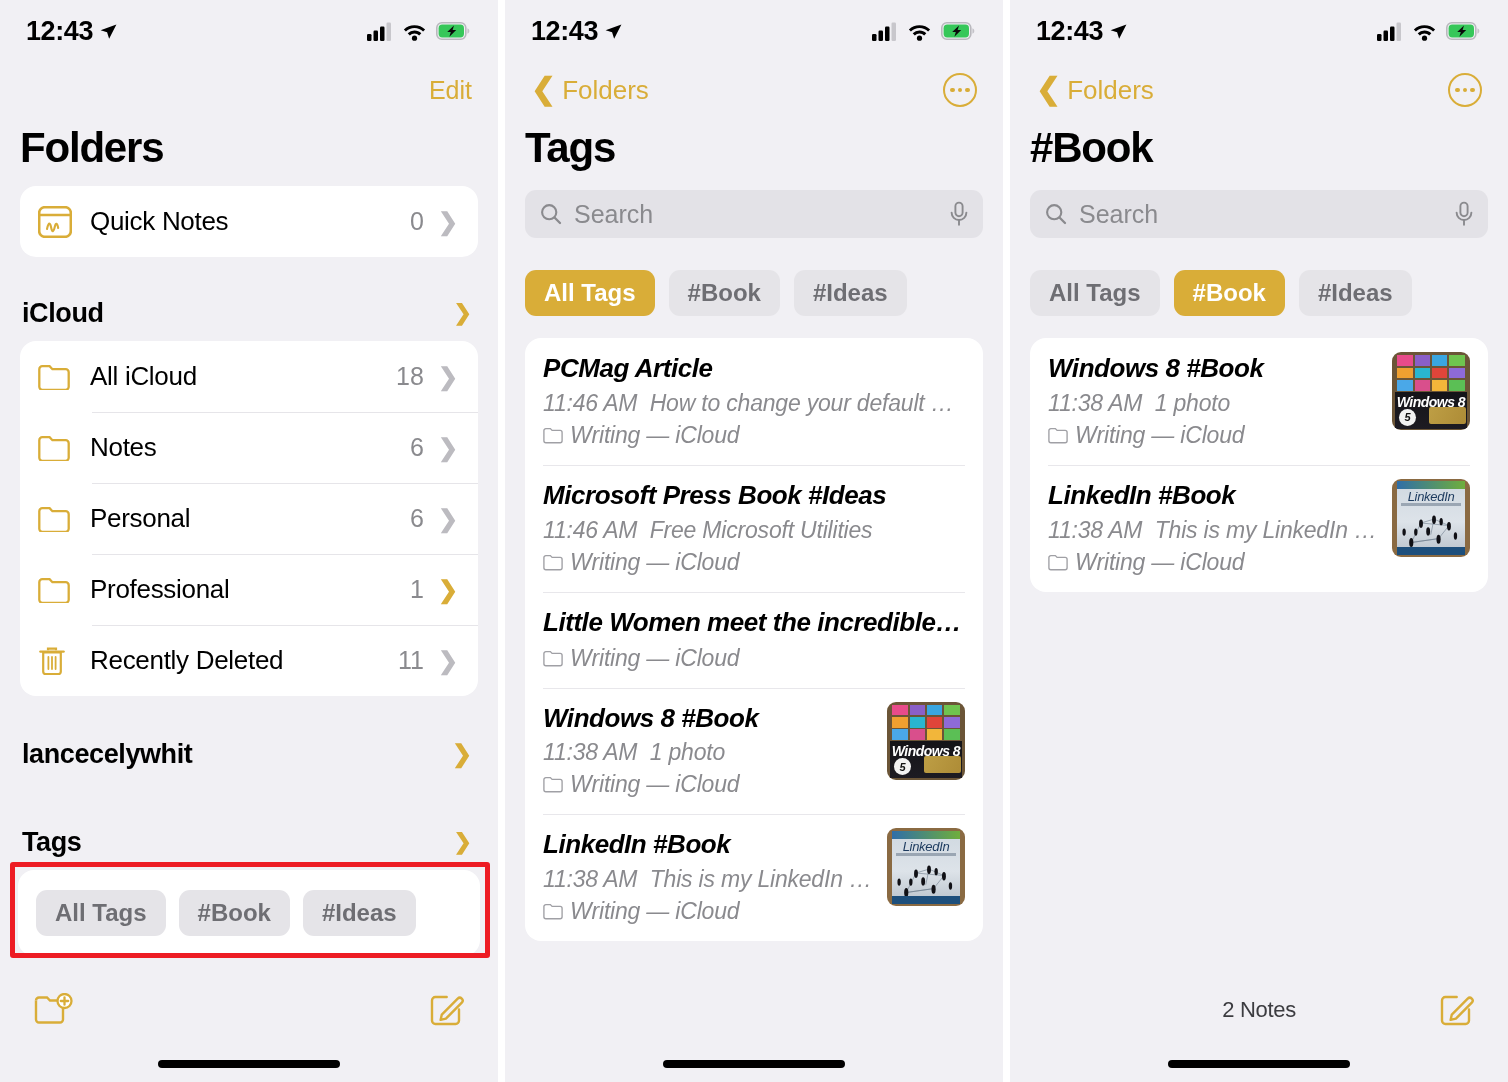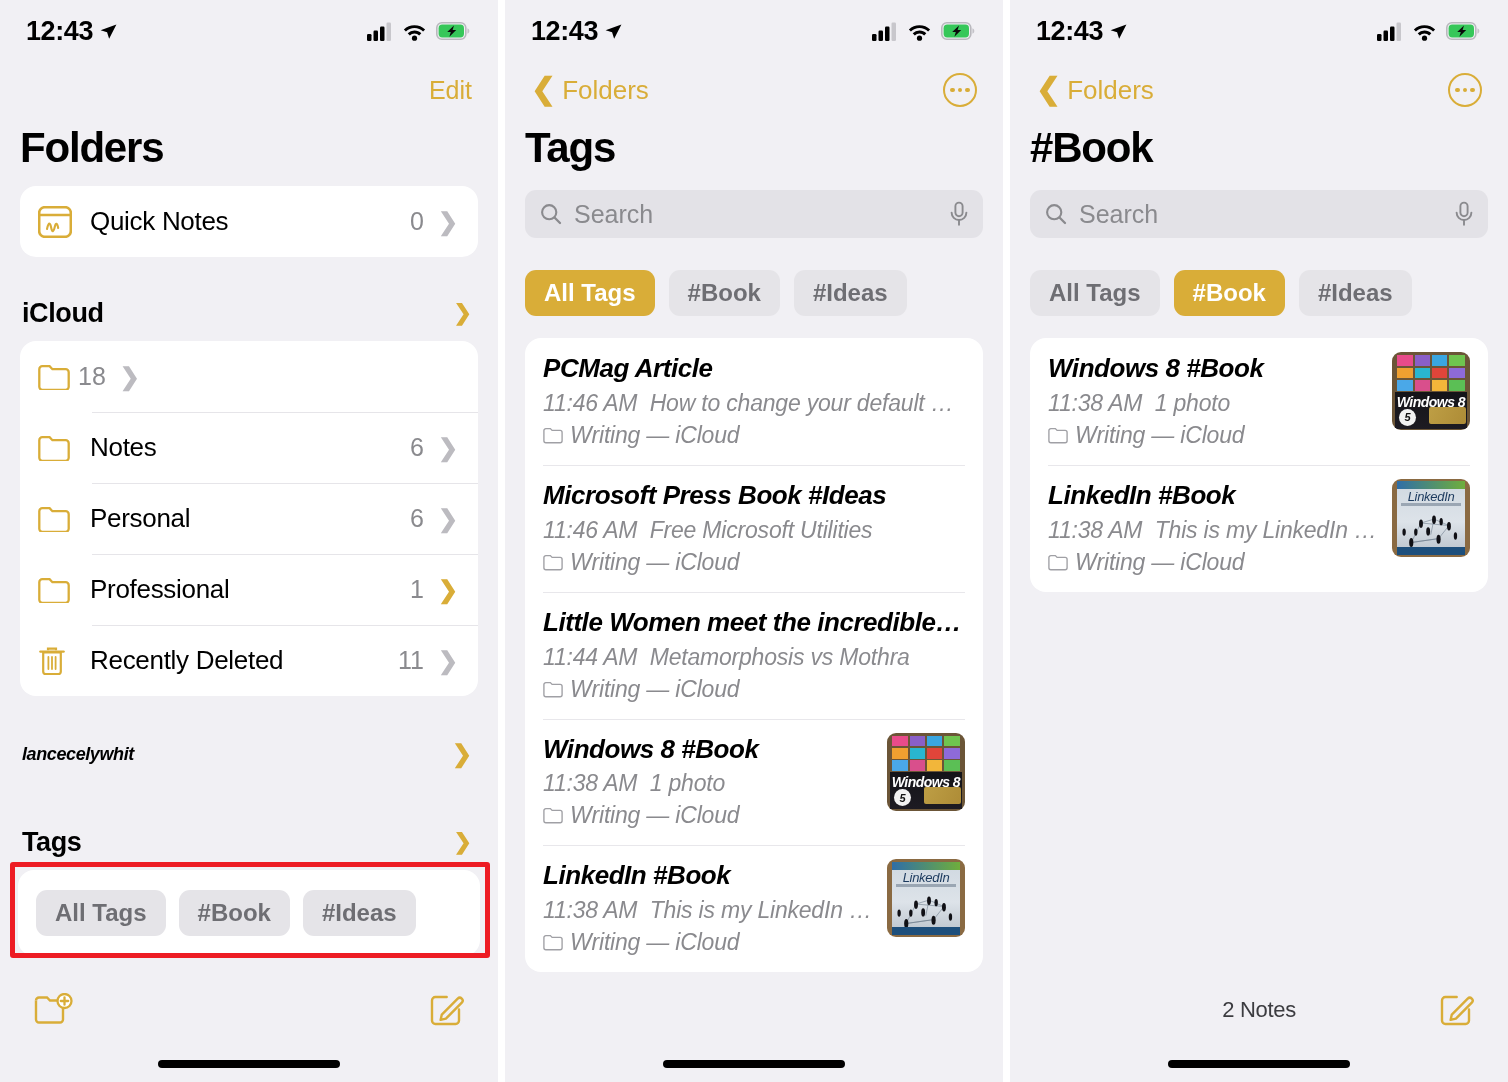--- a/index.html
+++ b/index.html
@@ -62,21 +62,21 @@
   .row .lbl { font-size:26px; color:#000; flex:1; margin-left:12px; letter-spacing:-0.3px;}
   .row .cnt { font-size:25px; color:#8a8a8e; margin-right:14px; }
   .row .dis { font-size:24px; color:#bcbbc0; font-weight:700; margin-right:20px; line-height:1; }
   .row .dis.gold { color:#D9AD38; }
   .section-hd { display:flex; align-items:center; justify-content:space-between;
     padding: 0 26px 0 22px; height:56px; }
   .section-hd .t { font-size:27px; font-weight:700; color:#000; letter-spacing:-0.4px;}
   .section-hd .c { color:#D9AD38; font-size:22px; font-weight:700; }
   .account-hd { display:flex; align-items:center; justify-content:space-between;
     padding: 0 26px 0 22px; height:56px; }
-  .account-hd .t { font-size:18px; font-weight:700; color:#000; letter-spacing:-0.4px;font-style:italic;}
+  .account-hd .t { font-size:27px; font-weight:700; color:#000; letter-spacing:-0.4px;}
   .account-hd .c { color:#D9AD38; font-size:24px; font-weight:700; }
   .tagcard { background:#fff; border-radius:16px; margin: 0 18px; padding: 20px 18px; }
   .tagcard .chiprow2 { display:flex; gap:13px; }
   .redbox { position:absolute; border:5px solid #ED1C24; border-radius:3px; }
 
   
   .notecard { background:#fff; border-radius:16px; margin: 22px 20px 0 20px; overflow:hidden; }
   .note { display:flex; padding: 14px 18px 16px 18px; position:relative; align-items:flex-start;font-style:italic; }
   .note + .note::before { content:""; position:absolute; left:18px; right:18px; top:0; height:1px; background:#e8e7eb; }
   .note .txt { flex:1; min-width:0; }
@@ -190,20 +190,21 @@
     </div>
 
     <div class="card">
 
       <div class="row">
         <span class="ico">
           <svg width="32" height="26" viewBox="0 0 32 26">
               <path d="M1.3 5.2a3 3 0 0 1 3-3h7.3l2.8 3h13.3a3 3 0 0 1 3 3v14.6a3 3 0 0 1-3 3H4.3a3 3 0 0 1-3-3z" fill="none" stroke="#D9AD38" stroke-width="2.3"></path>
             </svg>
         </span>
+        <span class="lbl">All iCloud</span>
         <span class="cnt">18</span>
         <span class="dis">❯</span>
       </div>
 
       <div class="row">
         <span class="ico">
           <svg width="32" height="26" viewBox="0 0 32 26">
               <path d="M1.3 5.2a3 3 0 0 1 3-3h7.3l2.8 3h13.3a3 3 0 0 1 3 3v14.6a3 3 0 0 1-3 3H4.3a3 3 0 0 1-3-3z" fill="none" stroke="#D9AD38" stroke-width="2.3"></path>
             </svg>
         </span>
@@ -387,23 +388,20 @@
                 <path d="M1 3.6A2.2 2.2 0 0 1 3.2 1.4h4.9l1.9 2h8.8A2.2 2.2 0 0 1 21 5.6v9.2a2.2 2.2 0 0 1-2.2 2.2H3.2A2.2 2.2 0 0 1 1 14.8z" fill="none" stroke="#a0a0a5" stroke-width="1.5"></path>
               </svg>
             <span>Writing — iCloud</span>
           </div>
         </div>
       </div>
 
       <div class="note">
         <div class="txt">
           <div class="title">Little Women meet the incredible shri…</div>
-          <div class="meta">
-            <span>11:44 AM</span>&nbsp;&nbsp;<span>Metamorphosis vs Mothra</span>
-          </div>
           <div class="folder">
             <svg width="20" height="17" viewBox="0 0 22 18">
                 <path d="M1 3.6A2.2 2.2 0 0 1 3.2 1.4h4.9l1.9 2h8.8A2.2 2.2 0 0 1 21 5.6v9.2a2.2 2.2 0 0 1-2.2 2.2H3.2A2.2 2.2 0 0 1 1 14.8z" fill="none" stroke="#a0a0a5" stroke-width="1.5"></path>
               </svg>
             <span>Writing — iCloud</span>
           </div>
         </div>
       </div>
 
       <div class="note">

